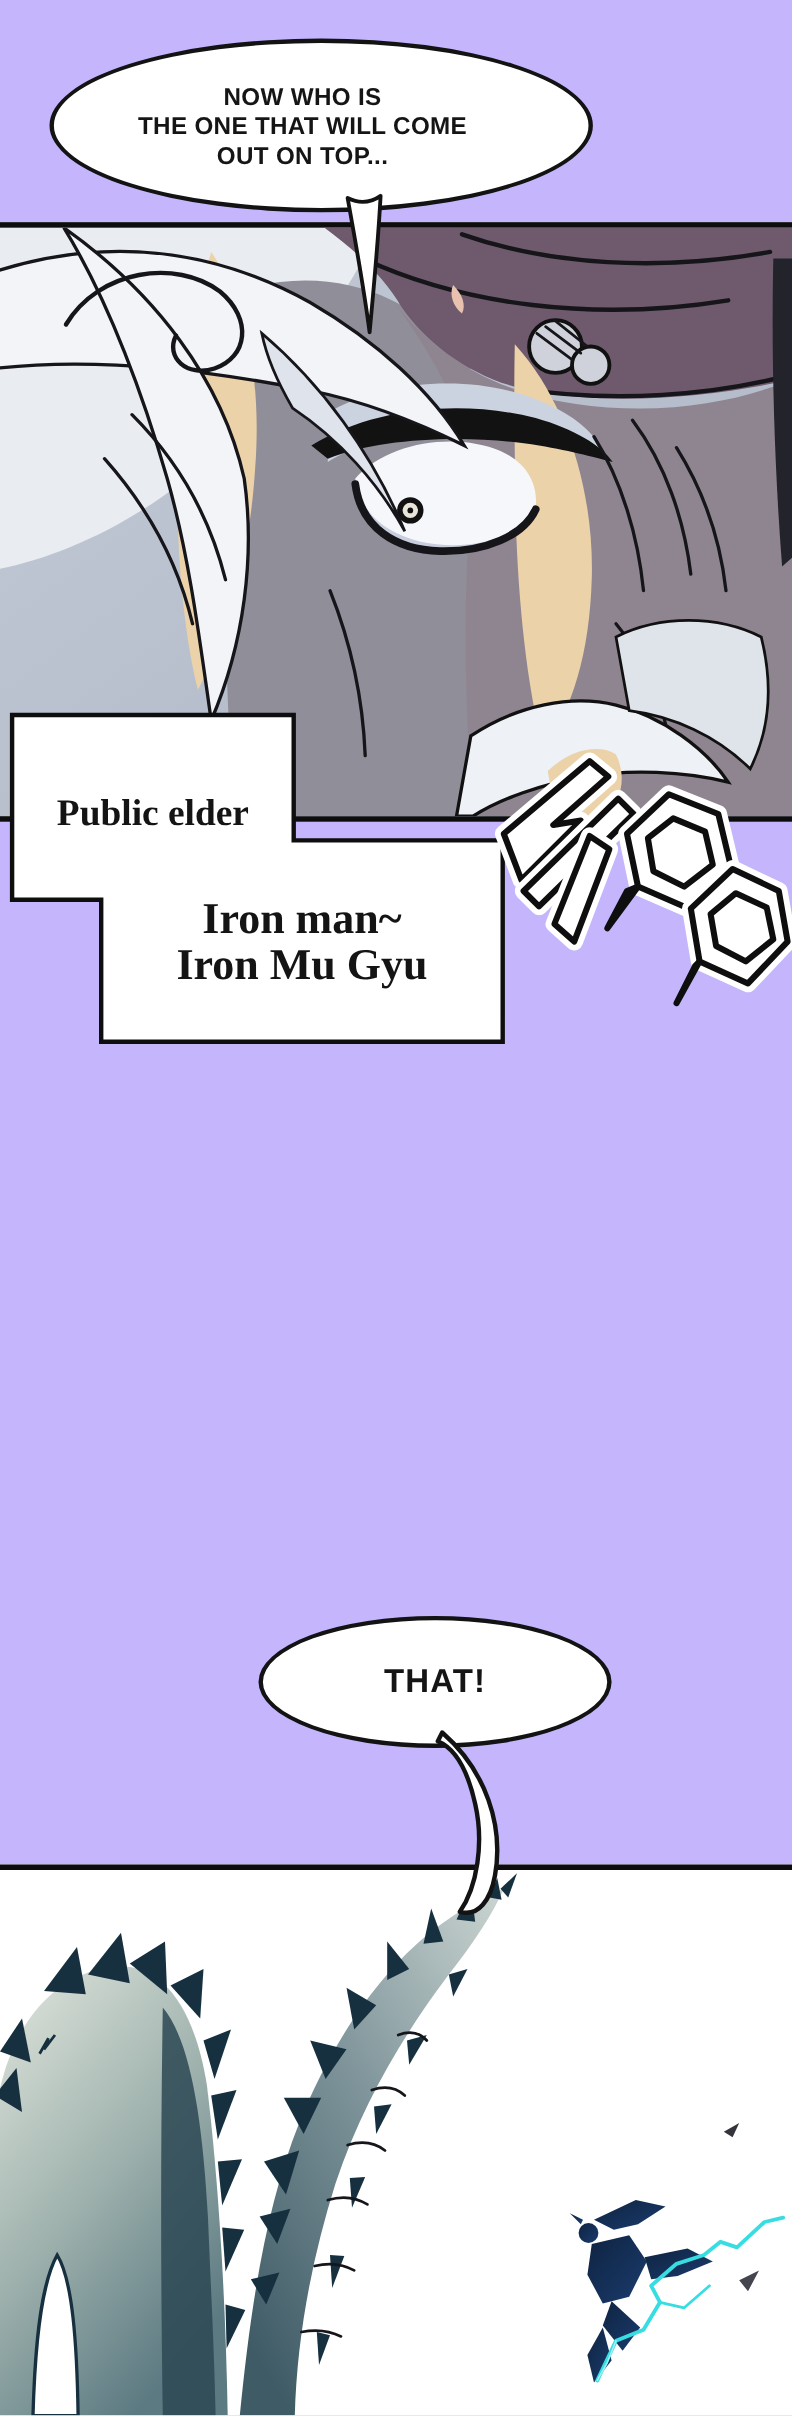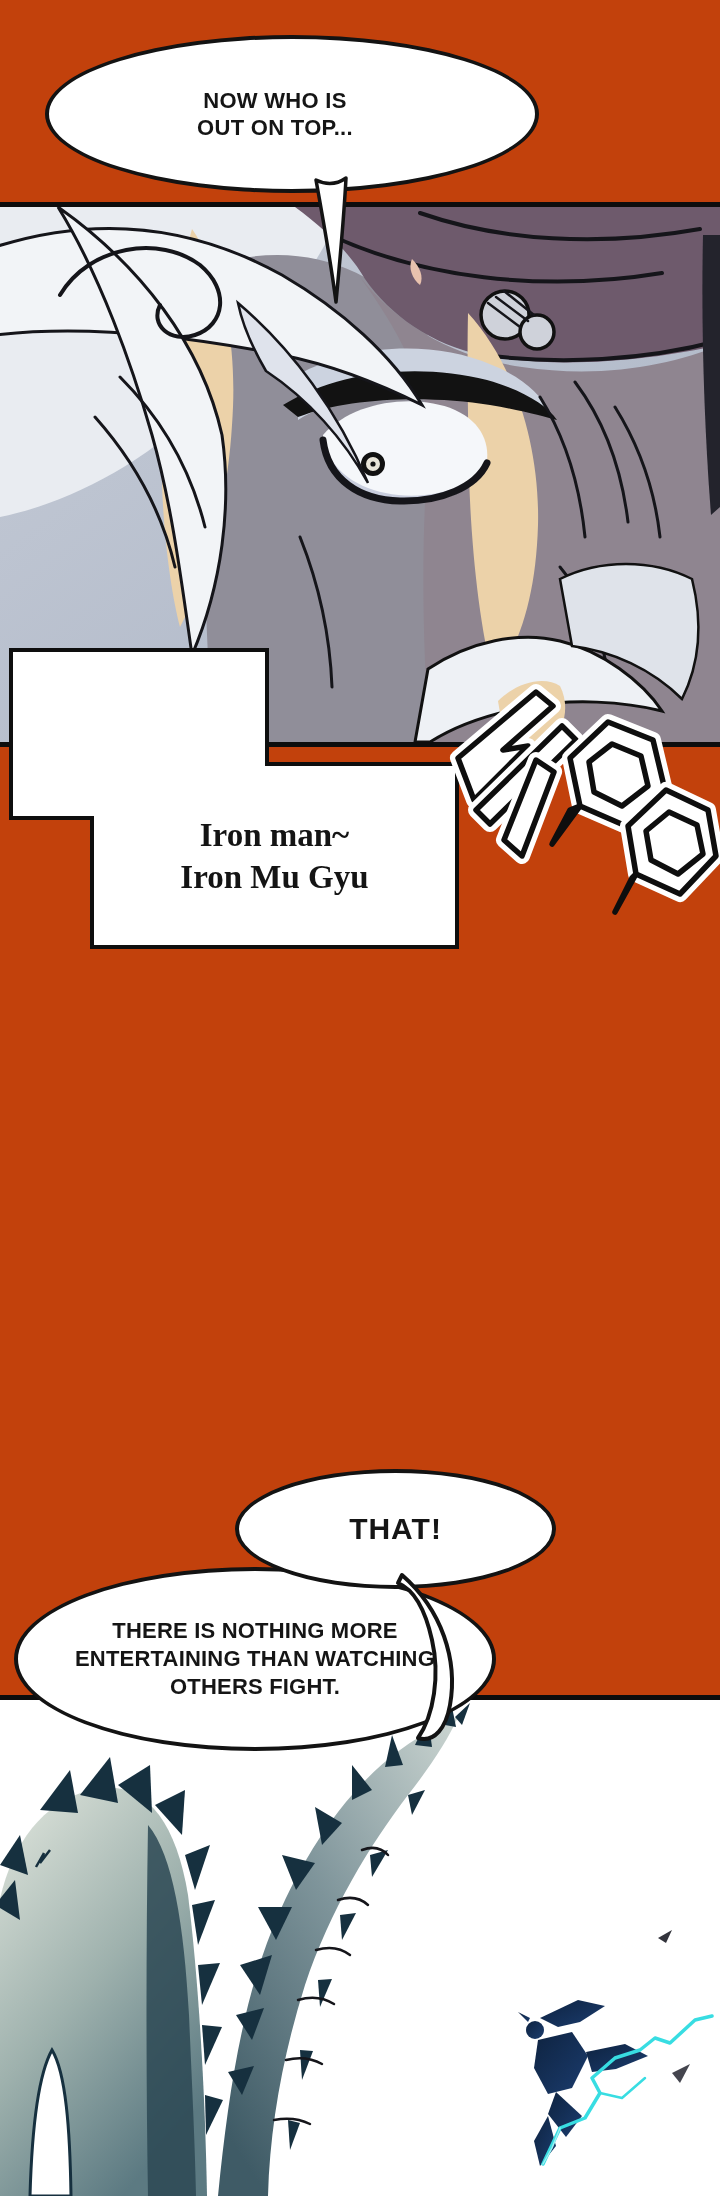--- a/index.html
+++ b/index.html
@@ -1,16 +1,16 @@
 <!DOCTYPE html>
 <html style="--ink: #111111; --panel-bg: #b9c0cd; --hat: #6e5a6c; --skin: #ecd2a9; --face-gray: #908e99; --hair-light: #f2f4f7; --hair-shadow: #c7cdd9; --creature-dark: #16303f; --creature-mid: #7e949a; --creature-light: #e3e8df; --figure-navy: #142c4e; --lightning: #38dde2;"><head>
 <meta charset="utf-8">
 <style>
   html,body{margin:0;padding:0;background:#ffffff;}
-  .page{position:relative;width:720px;height:2196px;margin:0 auto;background:#c2410c;overflow:hidden;
+  .page{position:relative;width:720px;height:2196px;margin:0 auto;background:#c4b5fd;overflow:hidden;
         font-family:"Liberation Sans",sans-serif;color:var(--ink,#111);}
   .abs{position:absolute;}
 
   
   .bubble{position:absolute;background:#fff;border:4px solid #131313;border-radius:50%;
           display:flex;flex-direction:column;align-items:center;justify-content:center;
           text-align:center;z-index:6;}
   .bubble .ln{display:block;font-weight:700;color:#151515;}
   .bubble-top{left:45px;top:35px;width:494px;height:158px;padding-right:34px;box-sizing:border-box;}
   .bubble-top .ln{font-size:22px;line-height:27px;letter-spacing:.3px;}
@@ -25,21 +25,21 @@
           border-top:5px solid #0d0d0d;border-bottom:5px solid #0d0d0d;background:var(--panel-bg,#b9c0cd);z-index:1;}
   .panel2{left:0;top:1695px;width:720px;height:501px;box-sizing:border-box;
           border-top:5px solid #0d0d0d;background:#fff;z-index:1;}
   .panel1 svg,.panel2 svg{display:block;width:100%;height:100%;}
 
   
   .labelbox{left:0;top:640px;width:470px;height:315px;z-index:3;}
   .nameplate{position:absolute;z-index:4;display:flex;flex-direction:column;align-items:center;justify-content:center;
              font-family:"Liberation Serif",serif;font-weight:700;color:#141414;text-align:center;}
   .np-elder{left:11px;top:650px;width:256px;height:168px;font-size:34px;padding-top:12px;box-sizing:border-box;}
-  .np-iron{left:92px;top:768px;width:365px;height:175px;font-size:33px;line-height:42px;}
+  .np-iron{left:92px;top:768px;width:365px;height:175px;font-size:40px;line-height:42px;}
 
   .sfx{left:440px;top:640px;width:280px;height:300px;z-index:5;}
   .sfx .halo{fill:#fff;stroke:#fff;stroke-width:16;stroke-linejoin:round;}
   .sfx .ink{fill:#fff;stroke:#0e0e0e;stroke-width:5.5;stroke-linejoin:round;fill-rule:evenodd;}
 
   
   .c-hat{fill:var(--hat,#6e5a6c);} .c-skin{fill:var(--skin,#ecd2a9);}
   .c-face{fill:var(--face-gray,#908e99);} .c-hairlight{fill:var(--hair-light,#f2f4f7);}
   .c-dark{fill:var(--creature-dark,#16303f);}
   .stk{stroke:#15151a;fill:none;stroke-linecap:round;}
@@ -112,29 +112,33 @@
       <path d="M428,462 C470,434 520,424 560,434 C602,444 642,474 662,504 C622,494 572,492 532,499 C492,506 455,519 430,535 L415,535 Z" fill="#eef1f5" stroke="#111" stroke-width="3"></path>
       <path d="M560,372 C600,352 652,352 692,372 C702,412 702,452 682,492 C652,462 612,444 572,439 Z" fill="#dfe3ea" stroke="#111" stroke-width="2.5"></path>
       <path d="M498,494 C518,474 545,469 560,479 C570,499 565,522 550,535 L505,535 Z" class="c-skin"></path>
 
       <path d="M703,28 L720,28 L720,300 L711,308 C704,218 701,118 703,28 Z" fill="#23232c"></path>
     </svg>
   </div>
 
   <div class="bubble bubble-top">
     <span class="ln">NOW WHO IS</span>
+    <span class="ln">THE ONE THAT WILL COME</span>
     <span class="ln">OUT ON TOP...</span>
   </div>
   <svg class="tail" style="left:300px;top:172px;width:64px;height:145px;" viewBox="0 0 64 145">
     <path d="M16,8 C24,52 31,92 36,130 C40,88 44,44 46,6 C36,13 26,13 16,8 Z" fill="#fff" stroke="#131313" stroke-width="3.5" stroke-linejoin="round"></path>
   </svg>
 
   <svg class="abs labelbox" viewBox="0 0 470 315">
     <polygon points="11,10 267,10 267,124 457,124 457,307 92,307 92,178 11,178" fill="#ffffff" stroke="#0e0e0e" stroke-width="4"></polygon>
   </svg>
+  <div class="nameplate np-elder">
+    <span>Public elder</span>
+  </div>
   <div class="nameplate np-iron">
     <span>Iron man~</span>
     <span>Iron Mu Gyu</span>
   </div>
 
   <svg class="abs sfx" viewBox="0 0 280 300">
     <g>
       <path class="halo" d="M18,118 L96,52 L113,66 L63,110 L88,106 L34,160 Z"></path>
       <path class="ink" d="M18,118 L96,52 L113,66 L63,110 L88,106 L34,160 Z"></path>
       <path class="halo" d="M36,170 L122,86 L136,100 L50,184 Z"></path>
@@ -238,25 +242,20 @@
         <polyline points="543,464 560,428 585,418 600,393 592,378 615,358 640,350 655,338 670,343 695,320 712,316" stroke="var(--lightning,#38dde2)" stroke-width="3.5"></polyline>
         <polyline points="600,393 622,398 645,378" stroke="var(--lightning,#38dde2)" stroke-width="2.5"></polyline>
         <polyline points="560,428 552,448 543,464" stroke="#9ff0f2" stroke-width="1.5"></polyline>
       </g>
 
       <path d="M658,238 L672,230 L666,243 Z" fill="#33343c"></path>
       <path d="M672,373 L690,364 L680,383 Z" fill="#44454e"></path>
     </svg>
   </div>
 
-  <div class="bubble bubble-ent">
-    <span class="ln">THERE IS NOTHING MORE</span>
-    <span class="ln">ENTERTAINING THAN WATCHING</span>
-    <span class="ln">OTHERS FIGHT.</span>
-  </div>
   <svg class="tail" style="left:390px;top:1565px;width:80px;height:185px;" viewBox="0 0 80 185">
     <path d="M12,10 C52,45 68,95 60,140 C56,162 45,178 28,173 C44,150 50,110 42,75 C36,48 25,25 8,18 Z" fill="#fff" stroke="#131313" stroke-width="4" stroke-linejoin="round"></path>
   </svg>
   <div class="bubble bubble-kuku">
     <span class="ln">THAT!</span>
   </div>
 
 </div>
 
 </body></html>

